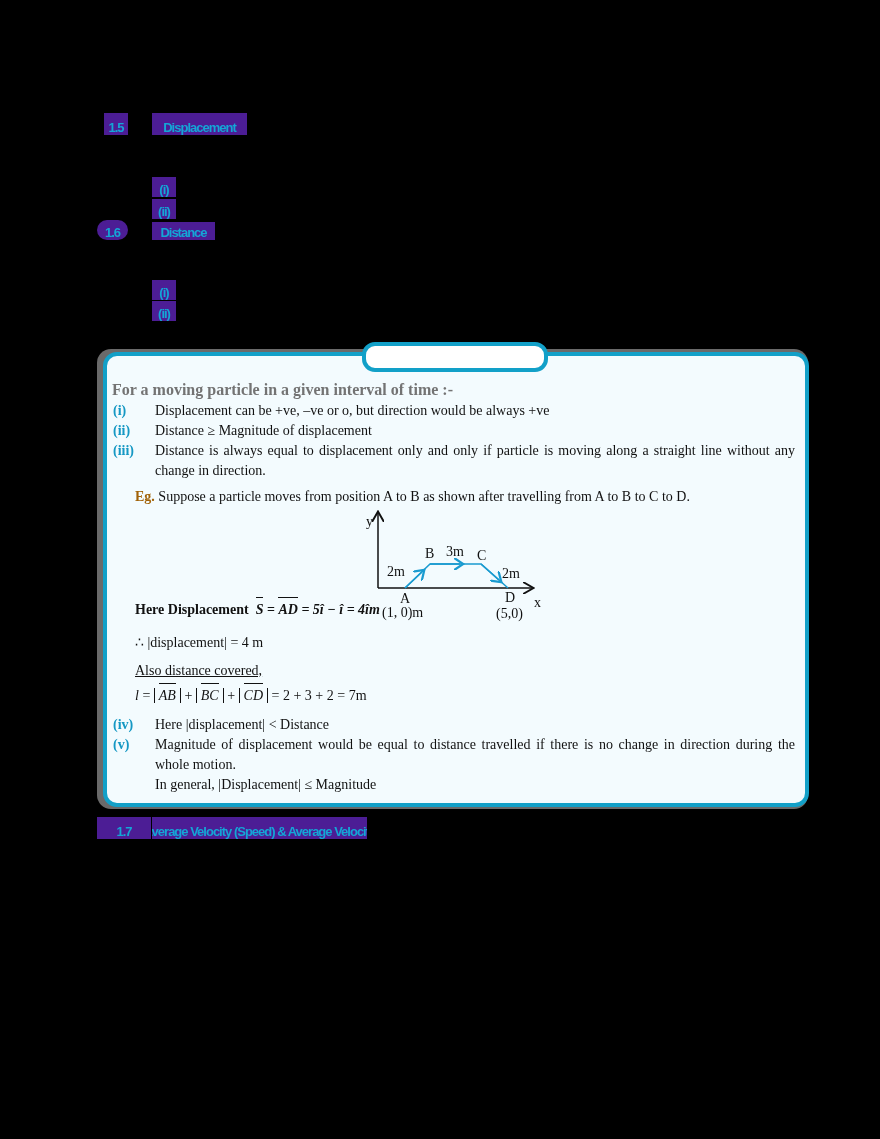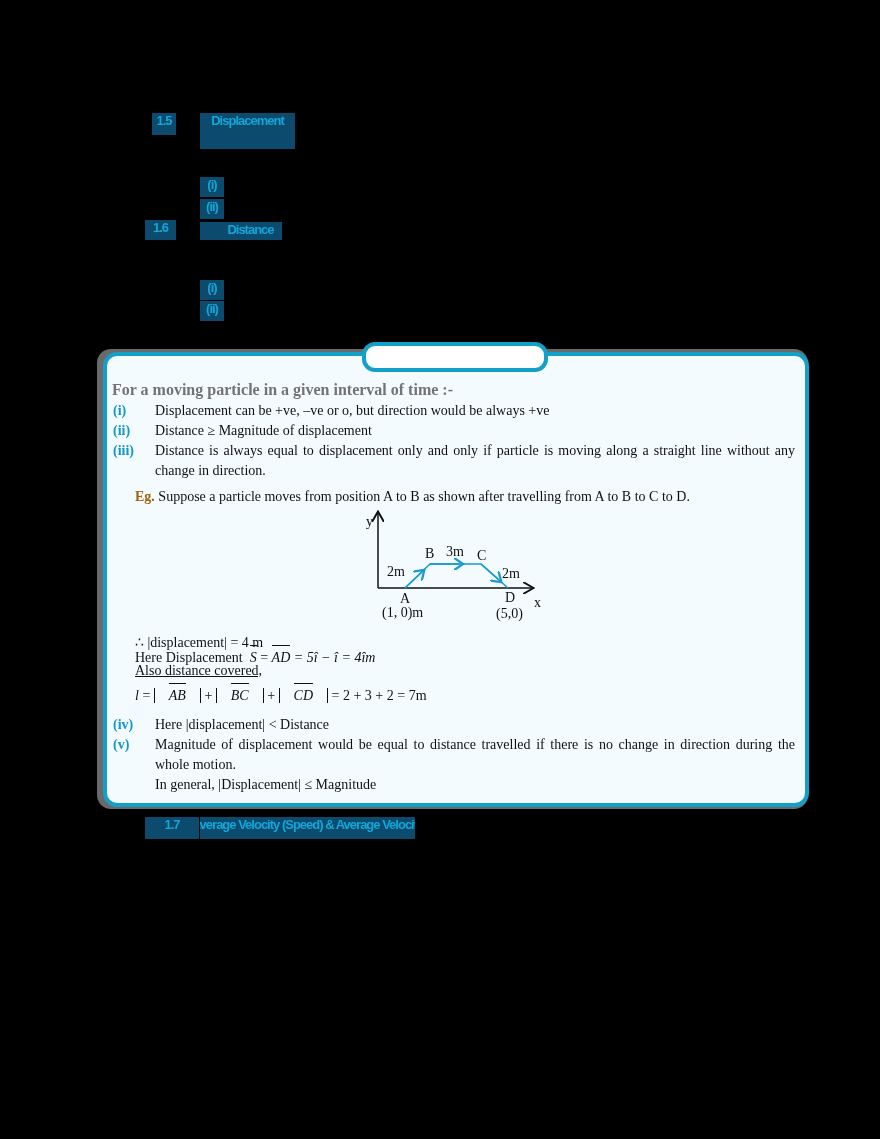--- a/index.html
+++ b/index.html
@@ -1,64 +1,64 @@
 <!DOCTYPE html>
 <html><head>
 <meta charset="utf-8">
 <style>
   html, body { margin: 0; padding: 0; }
   body {
     width: 880px; height: 1139px; background: #000000; position: relative; overflow: hidden;
     font-family: "Liberation Serif", "DejaVu Serif", serif; color: #111;
   }
-  .redact { position: absolute; background: #0c4a6e; color: #1ba2d0; font-weight: bold;
+  .redact { position: absolute; background: #4c1d95; color: #1ba2d0; font-weight: bold;
     font-family: "Liberation Sans", sans-serif; overflow: hidden; white-space: nowrap;
-    display: flex; align-items: flex-start; justify-content: center; margin-left: 48px; }
+    display: flex; align-items: flex-end; justify-content: center; }
   .redact .garble { color: #14a6d6; font-size: 13px; letter-spacing: -1px; filter: blur(0.6px); }
 
   .box-shadow { position: absolute; left: 97px; top: 349px; width: 711px; height: 460px; background: #6a6a6a; border-radius: 14px; }
   .box { position: absolute; left: 103px; top: 352px; width: 698px; height: 447px;
     border: 4px solid #12a0c8; border-radius: 14px; background: #f3fbfe; }
   .tab { position: absolute; left: 362px; top: 342px; width: 178px; height: 22px; background: #ffffff;
     border: 4px solid #12a0c8; border-radius: 13px; z-index: 3; }
 
   .content { position: absolute; left: 0; top: 0; width: 100%; height: 100%; z-index: 4; }
   .heading { position: absolute; left: 112px; top: 381px; font-weight: bold; color: #737373; font-size: 16px; }
   .item { position: absolute; left: 113px; font-size: 14px; line-height: 20px; }
   .item .num { position: absolute; left: 0; color: #1598c4; font-weight: bold; width: 40px; }
   .item .txt { position: absolute; left: 42px; width: 640px; text-align: justify; }
   .eg { position: absolute; left: 135px; top: 489px; font-size: 14px; }
   .eg .lbl { color: #a16207; font-weight: bold; }
   .math { position: absolute; left: 135px; font-size: 14px; line-height: 20px; white-space: nowrap; }
   .math i { font-style: italic; }
   .ov { position: relative; display: inline-block; }
   .ov::before { content: ""; position: absolute; left: 0; right: 0; top: -3px; height: 2px;
     border-top: 1px solid #111; }
-  .abs { border-left: 1px solid #111; border-right: 1px solid #111; padding: 0 14px; }
+  .abs { border-left: 1px solid #111; border-right: 1px solid #111; padding: 0 4px; }
   svg text { font-family: "Liberation Serif", serif; font-size: 14px; fill: #111; }
 </style>
 </head>
 <body>
 
 <div class="redact" style="left:104px;top:113px;width:24px;height:22px;">
   <span class="garble">1.5</span>
 </div>
-<div class="redact" style="left:152px;top:113px;width:95px;height:36px;">
+<div class="redact" style="left:152px;top:113px;width:95px;height:22px;">
   <span class="garble">Displacement</span>
 </div>
 <div class="redact" style="left:152px;top:177px;width:24px;height:20px;">
   <span class="garble">(i)</span>
 </div>
 <div class="redact" style="left:152px;top:199px;width:24px;height:20px;">
   <span class="garble">(ii)</span>
 </div>
-<div class="redact" style="left:97px;top:220px;width:31px;height:20px;">
+<div class="redact" style="left:97px;top:220px;width:31px;height:20px;border-radius:10px;">
   <span class="garble">1.6</span>
 </div>
-<div class="redact" style="left:152px;top:222px;width:63px;height:18px;padding-left:19px;">
+<div class="redact" style="left:152px;top:222px;width:63px;height:18px;">
   <span class="garble">Distance</span>
 </div>
 <div class="redact" style="left:152px;top:280px;width:24px;height:20px;">
   <span class="garble">(i)</span>
 </div>
 <div class="redact" style="left:152px;top:301px;width:24px;height:20px;">
   <span class="garble">(ii)</span>
 </div>
 
 <div class="box-shadow"></div>
@@ -109,21 +109,21 @@
     <text x="65" y="50">B</text>
     <text x="117" y="52">C</text>
     <text x="145" y="94">D</text>
     <text x="22" y="109">(1, 0)m</text>
     <text x="136" y="110">(5,0)</text>
     <text x="27" y="68">2m</text>
     <text x="86" y="48">3m</text>
     <text x="142" y="70">2m</text>
   </svg>
 
-  <div class="math" style="top:648px;">
+  <div class="math" style="top:600px;font-weight:bold;">
     <span>Here Displacement</span>
     &nbsp;<i class="ov">S</i>
     = <i class="ov">AD</i>
     <i>= 5î − î = 4îm</i>
   </div>
   <div class="math" style="top:633px;">∴  |displacement| = 4 m</div>
   <div class="math" style="top:661px;text-decoration:underline;">Also distance covered,</div>
   <div class="math" style="top:686px;">
     <i>l</i> =
     <span class="abs"><i class="ov">AB</i></span> +

